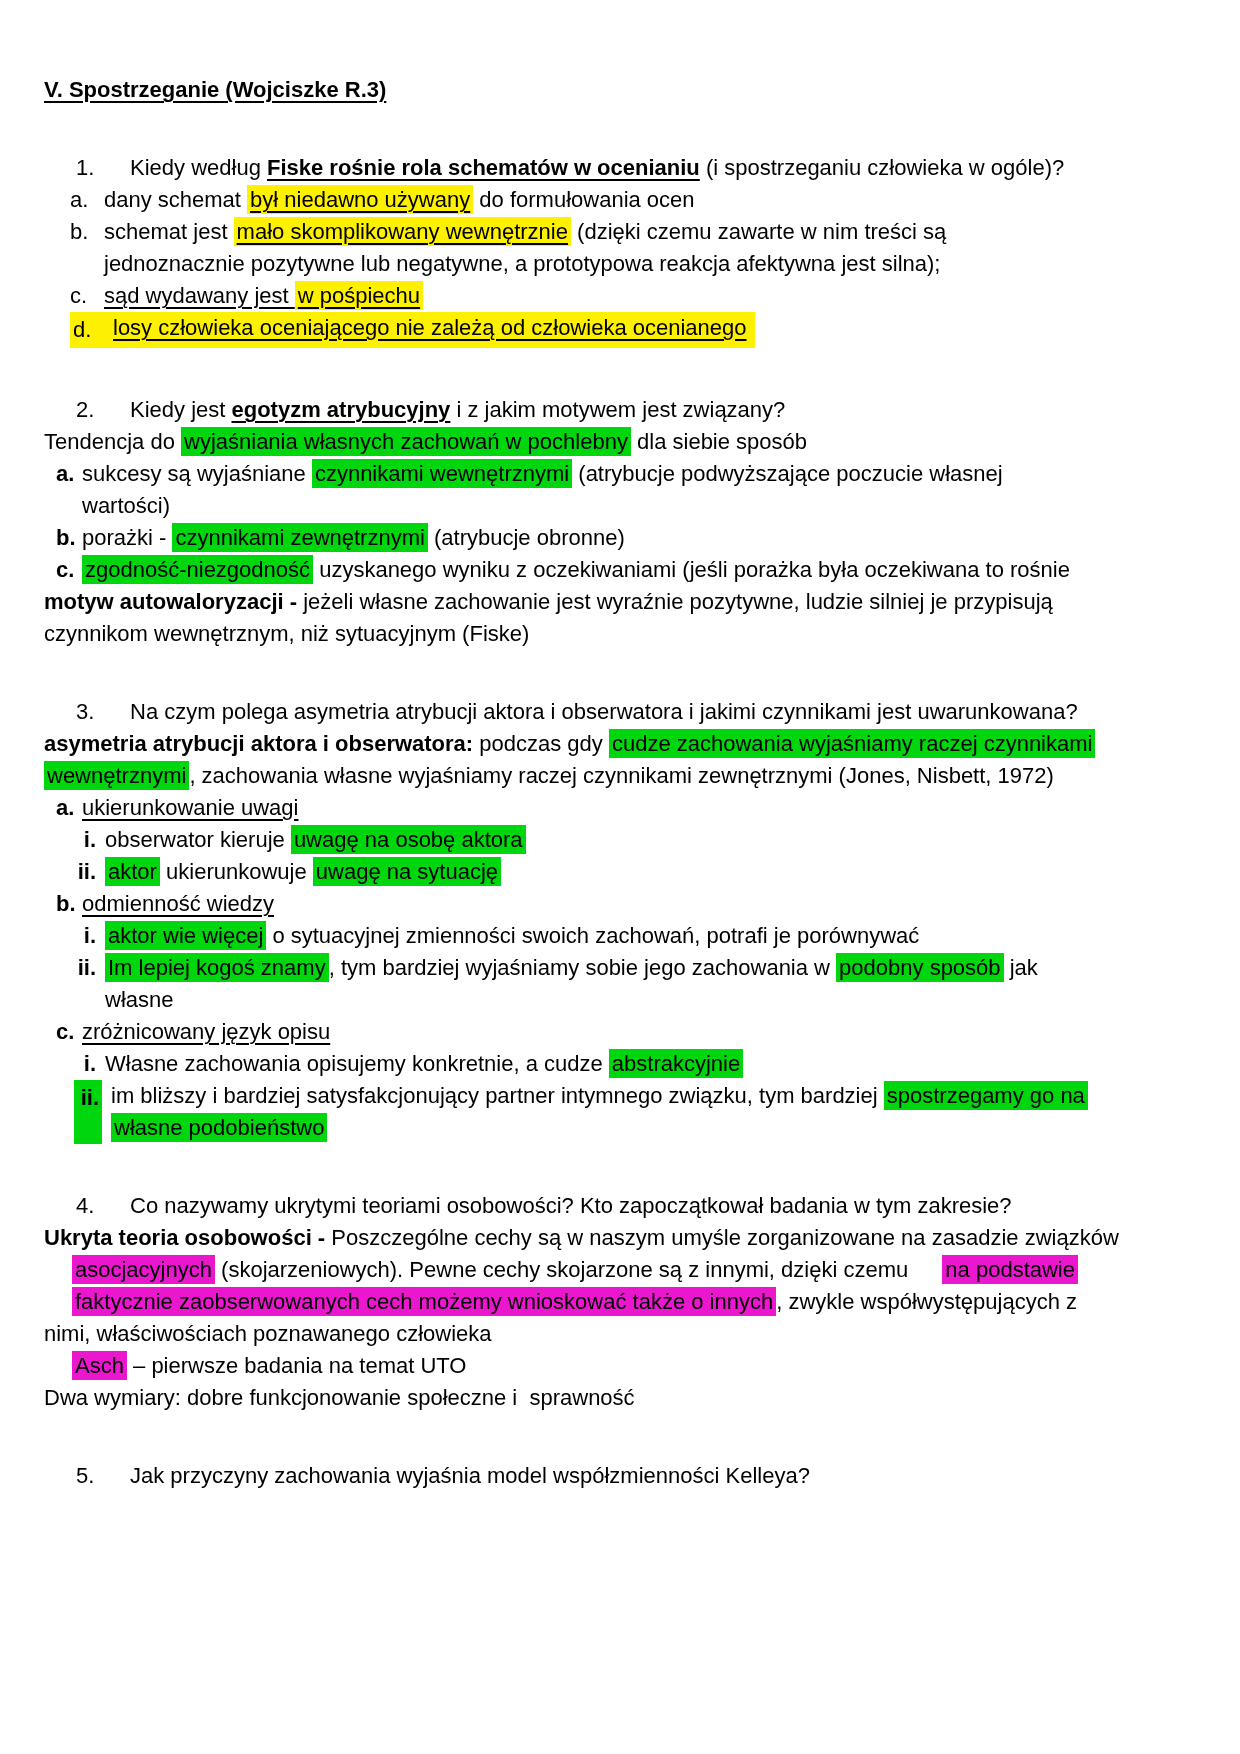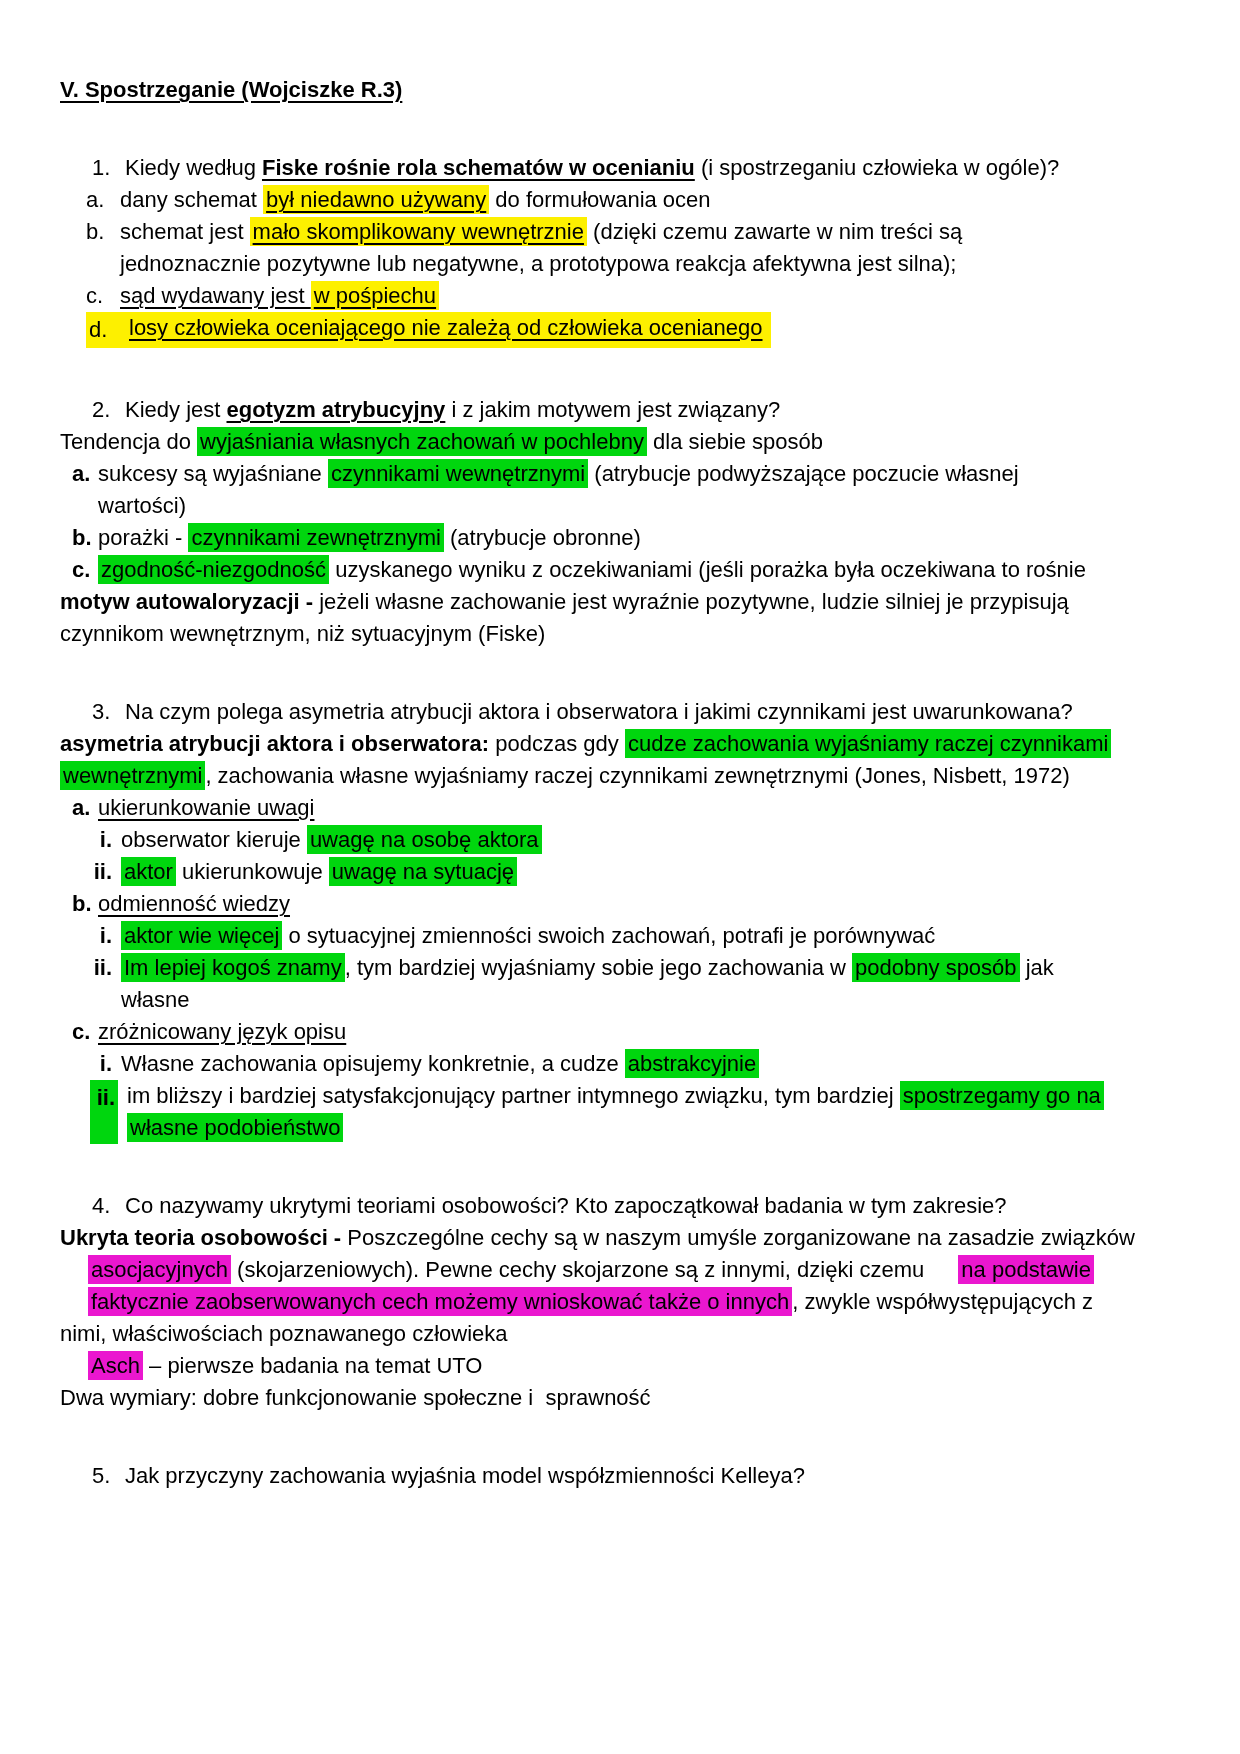--- a/index.html
+++ b/index.html
@@ -5,41 +5,41 @@
 <style>
   html, body {
     margin: 0;
     padding: 0;
     background: #ffffff;
   }
   .page {
     width: 1240px;
     height: 1754px;
     box-sizing: border-box;
-    padding: 74px 70px 0 60px;
+    padding: 74px 70px 0 44px;
     background: #ffffff;
     font-family: "Liberation Sans", "DejaVu Sans", sans-serif;
     font-size: 22px;
     line-height: 32px;
     color: #000000;
     overflow: hidden;
   }
   .title {
     font-size: 22px;
     line-height: 32px;
     font-weight: bold;
     text-decoration: underline;
     text-decoration-thickness: 2px;
     text-underline-offset: 4px;
     margin: 0;
   }
   .section { margin-top: 46px; }
   .q-line { display: flex; }
   .q-num { flex: 0 0 33px; margin-left: 32px; }
-  .q-text { flex: 1; }
+  .q-text { flex: 1; margin-left: 21px; }
   .item { display: flex; }
   .item > .marker { flex: 0 0 auto; }
   .item > .body { flex: 1 1 auto; }
   .letter1 { margin-left: 26px; }
   .letter1 > .marker { width: 34px; }
   .letter2 { margin-left: 12px; }
   .letter2 > .marker { width: 26px; }
   .roman { margin-left: 30px; }
   .roman > .marker { width: 22px; text-align: right; margin-right: 9px; }
   .b { font-weight: bold; }

